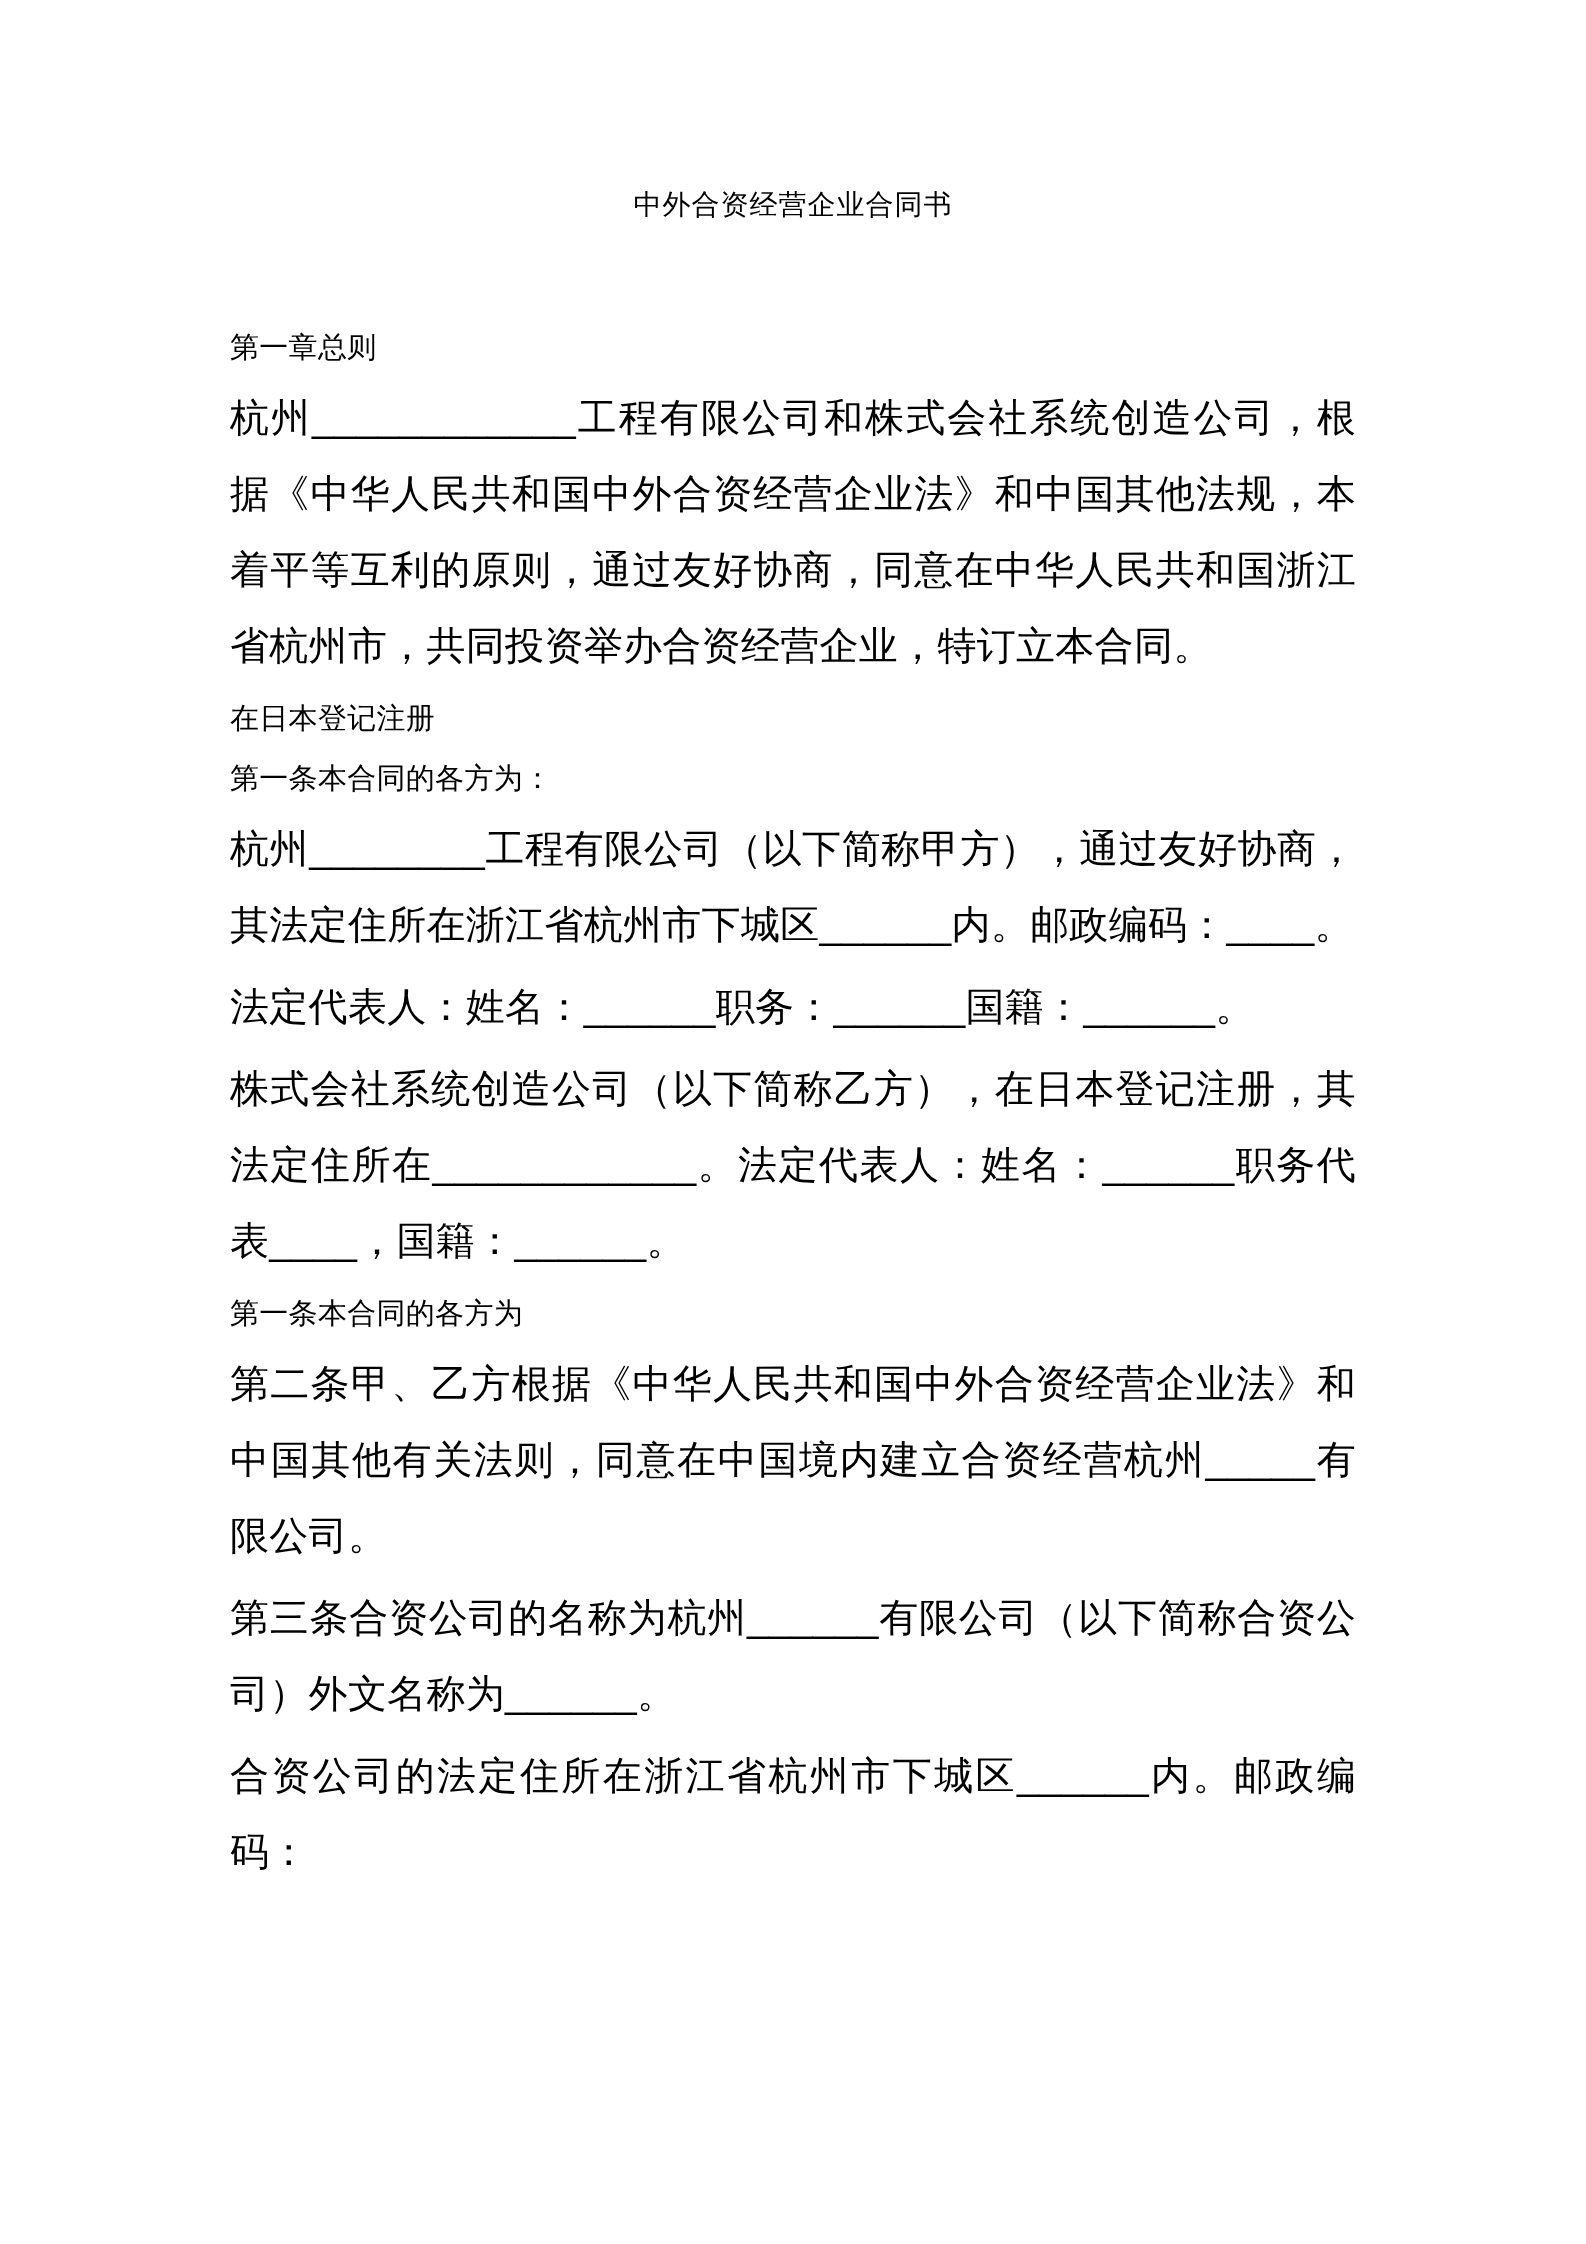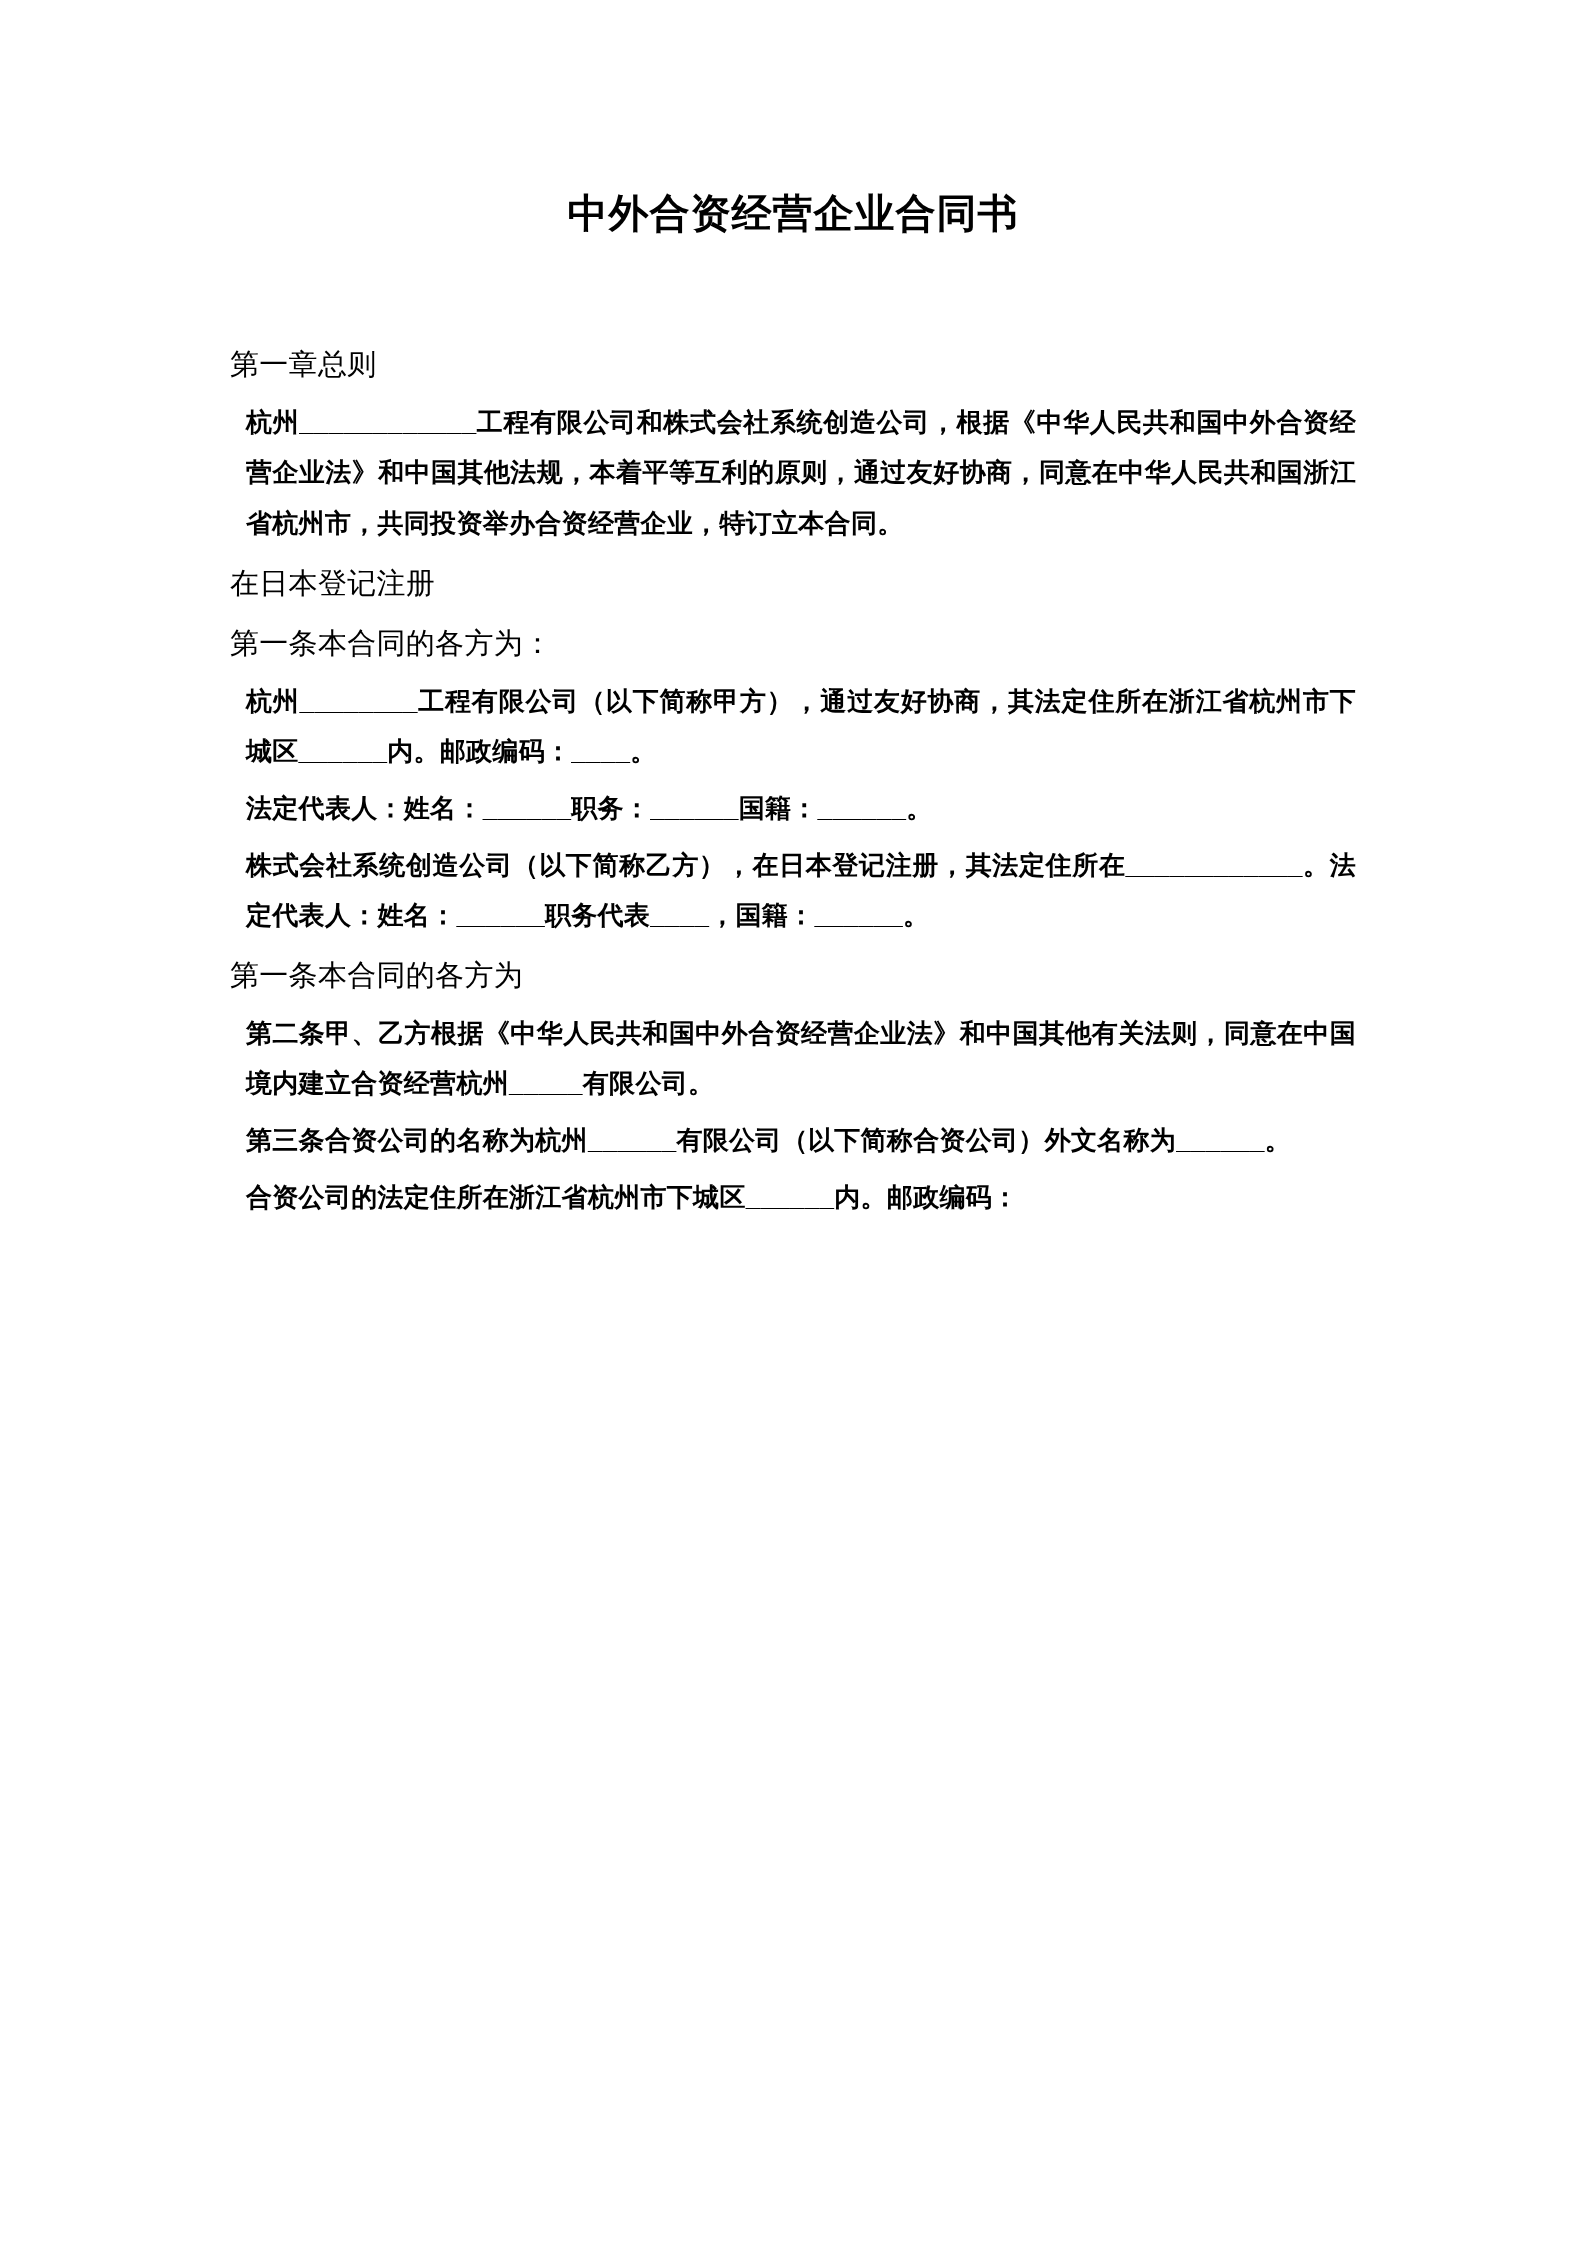--- a/index.html
+++ b/index.html
@@ -13,34 +13,34 @@
     background: #ffffff;
     position: relative;
     box-sizing: border-box;
     padding: 150px 230px 0 230px;
     font-family: "Liberation Sans", "DejaVu Sans", sans-serif;
     color: #000000;
     overflow: hidden;
   }
   .doc-title {
     text-align: center;
-    font-size: 40px;
-    font-weight: bold;
+    font-size: 28px;
+    font-weight: normal;
     letter-spacing: 1px;
     margin: 35px 0 0 0;
     line-height: 1.4;
   }
   .body-block {
     margin-top: 95px;
   }
   p.para {
-    font-size: 26px;
-    font-weight: bold;
+    font-size: 39px;
+    font-weight: normal;
     line-height: 1.95;
-    margin: 0 0 6px 16px;
+    margin: 0 0 6px 0;
     text-align: justify;
     letter-spacing: 0.3px;
     word-break: break-all;
   }
   p.heading {
     font-size: 29px;
     font-weight: normal;
     line-height: 1.95;
     margin: 0 0 4px 0;
     letter-spacing: 0.3px;

